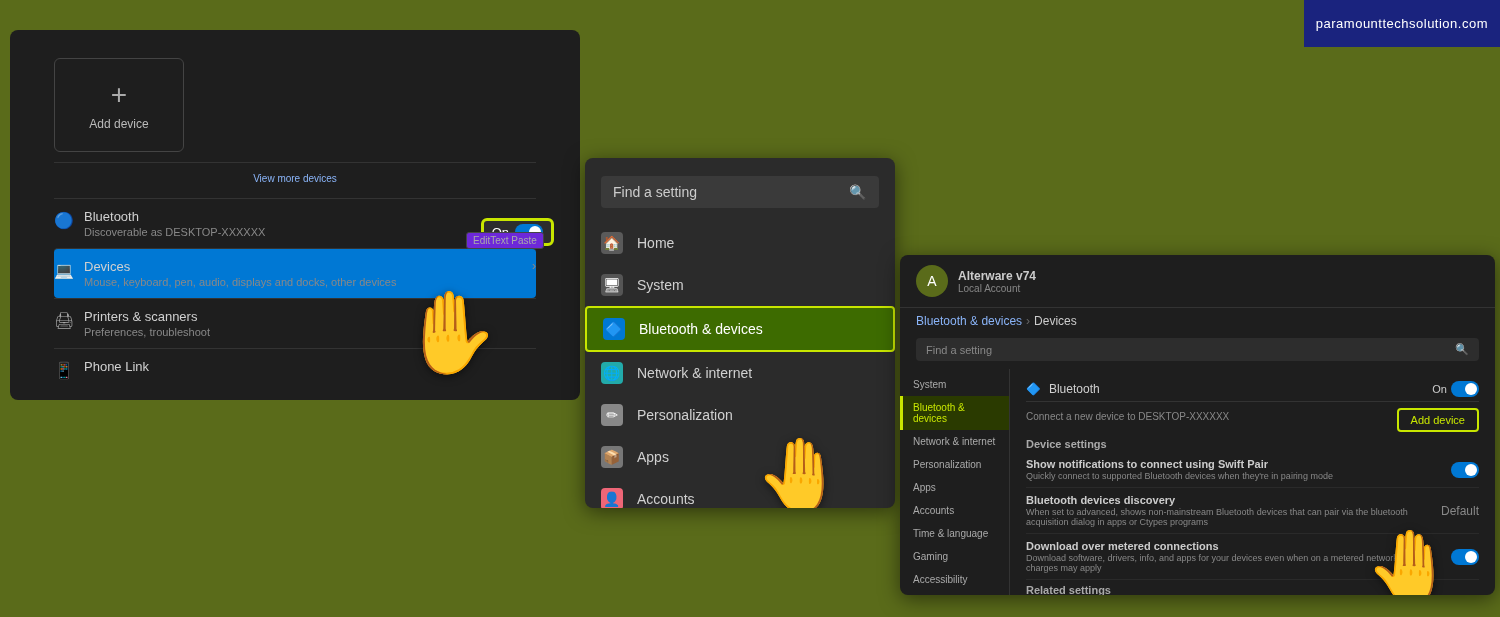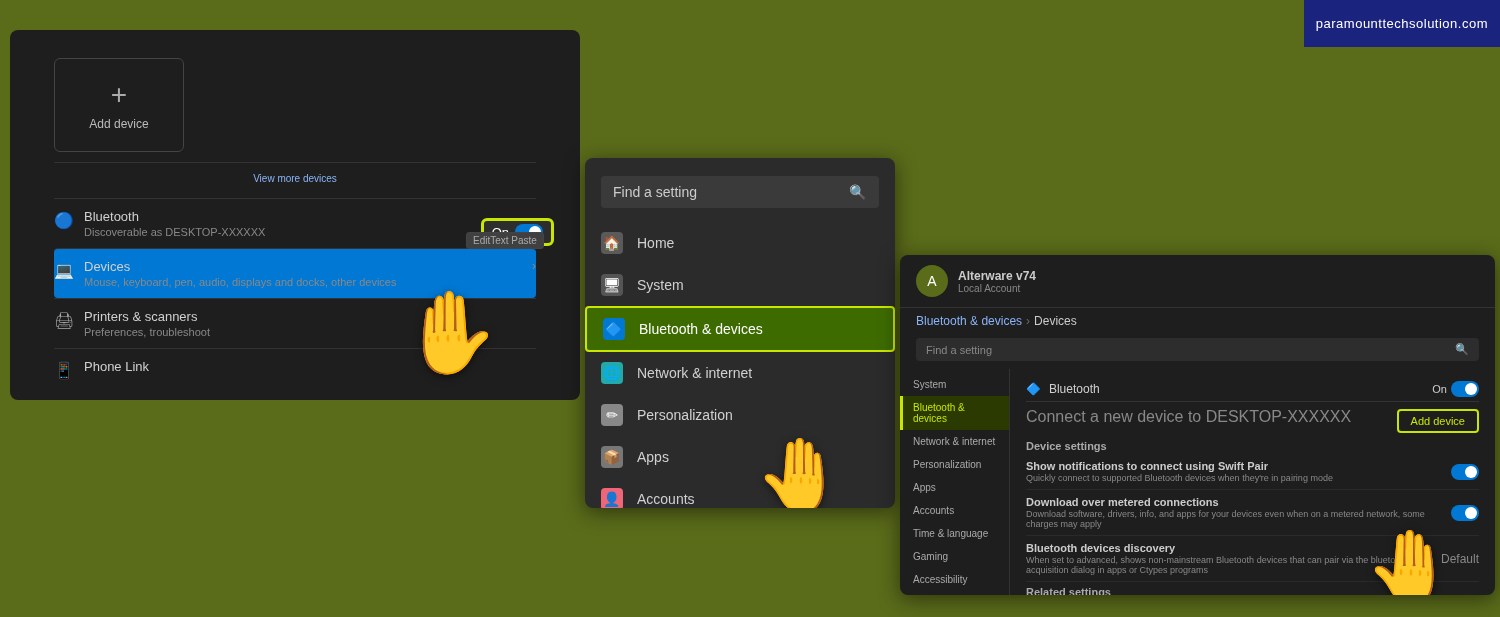--- a/index.html
+++ b/index.html
@@ -434,21 +434,21 @@
       border: 2px solid #c8e600;
       background: transparent;
       color: #c8e600;
       font-size: 11px;
       padding: 4px 12px;
       border-radius: 4px;
       cursor: pointer;
     }
 
     .p3-connect-text {
-      font-size: 16px;
+      font-size: 10px;
       color: #888;
       margin-bottom: 8px;
     }
 
     .p3-section-label {
       font-size: 11px;
       color: #aaa;
       margin: 4px 0 2px;
       font-weight: 600;
     }
@@ -503,21 +503,21 @@
     .number-badge-3 {
       top: 450px;
       left: 1380px;
       font-size: 50px;
     }
 
     .edittext-badge {
       position: absolute;
       bottom: 368px;
       left: 466px;
-      background: #404040;
+      background: #6d28d9;
       border: 1px solid #444;
       border-radius: 3px;
       font-size: 10px;
       color: #aaa;
       padding: 2px 6px;
     }
   </style>
 </head>
 <body>
 
@@ -682,33 +682,33 @@
       <div class="p3-setting-row">
         <div>
           <div class="p3-setting-title">Show notifications to connect using Swift Pair</div>
           <div class="p3-setting-desc">Quickly connect to supported Bluetooth devices when they're in pairing mode</div>
         </div>
         <div class="p3-toggle" style="flex-shrink:0;"></div>
       </div>
 
       <div class="p3-setting-row">
         <div>
+          <div class="p3-setting-title">Bluetooth devices discovery</div>
+          <div class="p3-setting-desc">When set to advanced, shows non-mainstream Bluetooth devices that can pair via the bluetooth acquisition dialog in apps or Ctypes programs</div>
+        </div>
+        <span class="p3-chevron">Default</span>
+      </div>
+
+      <div class="p3-setting-row">
+        <div>
           <div class="p3-setting-title">Download over metered connections</div>
           <div class="p3-setting-desc">Download software, drivers, info, and apps for your devices even when on a metered network, some charges may apply</div>
         </div>
         <div class="p3-toggle" style="flex-shrink:0;"></div>
       </div>
 
-      <div class="p3-setting-row">
-        <div>
-          <div class="p3-setting-title">Bluetooth devices discovery</div>
-          <div class="p3-setting-desc">When set to advanced, shows non-mainstream Bluetooth devices that can pair via the bluetooth acquisition dialog in apps or Ctypes programs</div>
-        </div>
-        <span class="p3-chevron">Default</span>
-      </div>
-
       <div class="p3-section-label">Related settings</div>
 
     </div>
   </div>
 
   <div class="hand3">🤚</div>
 </div>
 
 </body></html>

